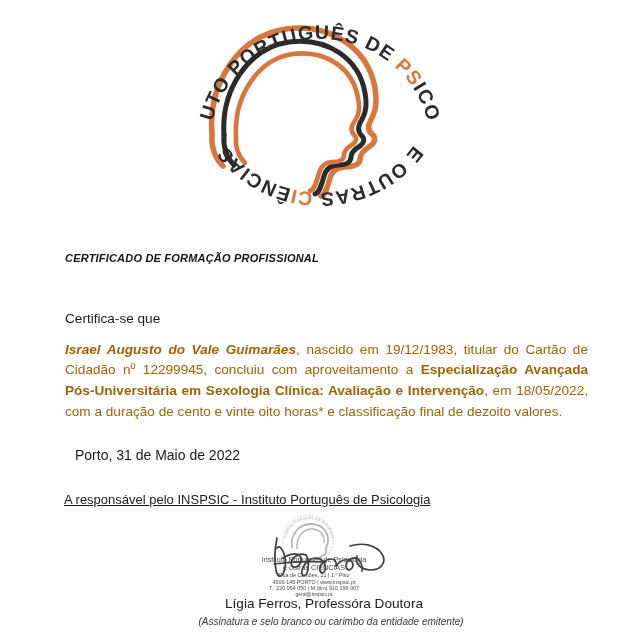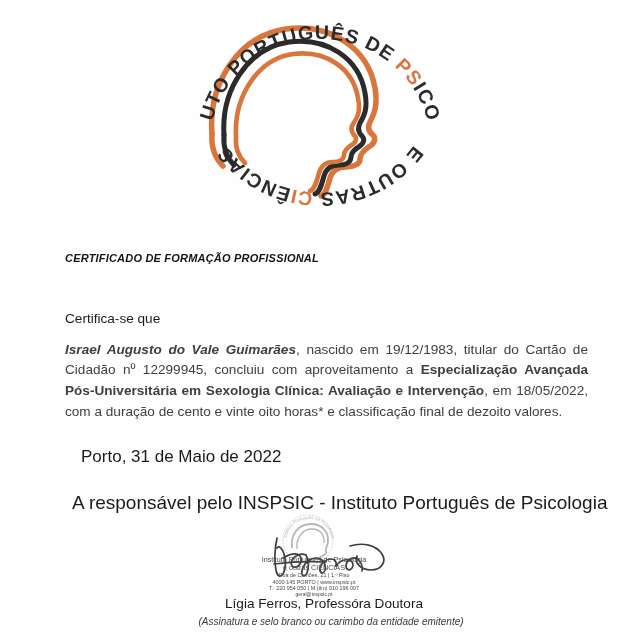--- a/index.html
+++ b/index.html
@@ -55,42 +55,43 @@
   }
 
   .body-para {
     position: absolute;
     left: 65px;
     top: 326px;
     width: 523px;
     font-size: 13.6px;
     line-height: 1.52;
     text-align: justify;
-    color: #404040;
+    color: #a16207;
   }
   .body-para .nm {
     font-weight: bold;
     font-style: italic;
   }
   .body-para .course {
     font-weight: bold;
   }
 
   .place-date {
     position: absolute;
-    left: 81px;
+    left: 75px;
     top: 447px;
-    font-size: 17px;
+    font-size: 14px;
   }
 
   .responsible {
     position: absolute;
-    left: 72px;
+    left: 64px;
     top: 492px;
-    font-size: 19px;
+    font-size: 13px;
+    text-decoration: underline;
   }
 
   
   .sig-zone {
     position: absolute;
     left: 230px;
     top: 512px;
     width: 230px;
     height: 90px;
   }

